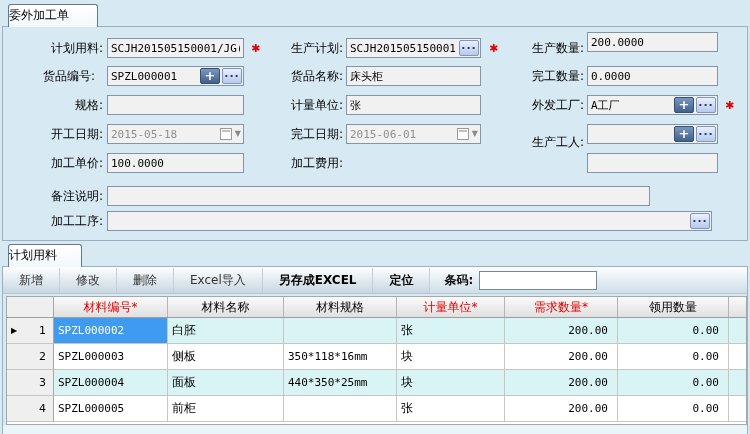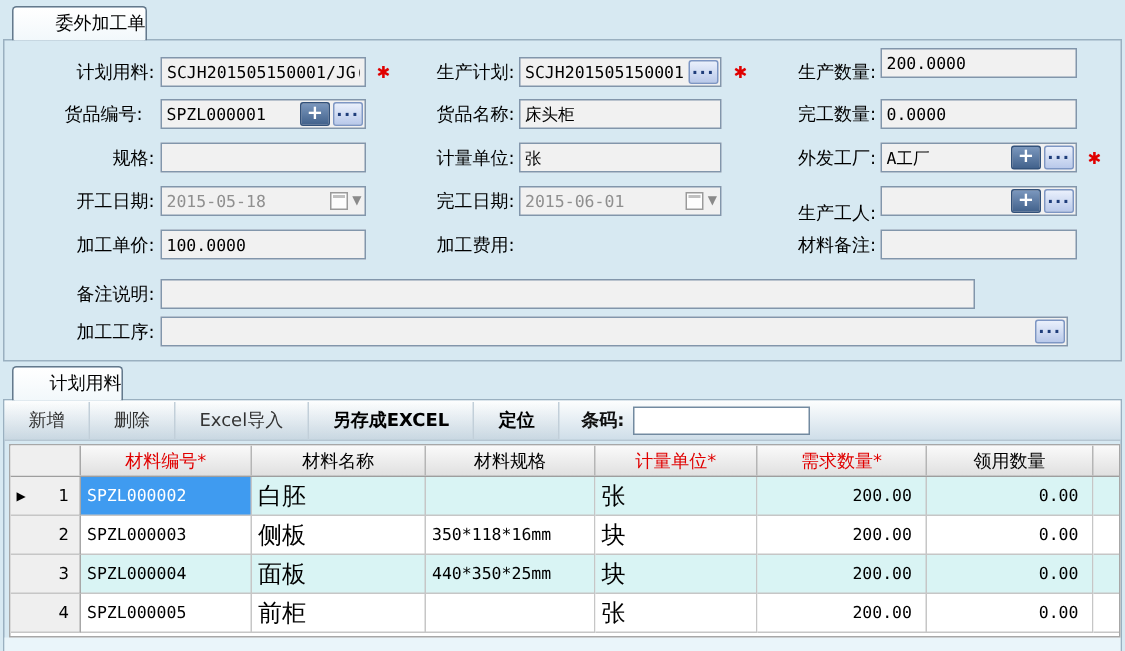--- a/index.html
+++ b/index.html
@@ -3,21 +3,21 @@
 <meta charset="utf-8">
 <style>
   html,body{margin:0;padding:0;}
   body{width:750px;height:434px;overflow:hidden;background:#d7e9f2;
        font-family:"DejaVu Sans",sans-serif;font-size:12px;color:#000;}
   .app{position:relative;width:750px;height:434px;}
 
   
   .tab{position:absolute;background:linear-gradient(#ffffff,#f2f8fb);
        border:1px solid #64798c;border-bottom:none;border-radius:3px 3px 0 0;
-       text-align:right;line-height:21px;z-index:3;box-sizing:border-box;}
+       text-align:left;line-height:21px;z-index:3;box-sizing:border-box;}
   .tab-top{left:8px;top:4px;width:90px;height:23px;}
   .tab-bot{left:8px;top:244px;width:74px;height:23px;}
 
   
   .panel{position:absolute;border:1px solid #9ab0c0;box-sizing:border-box;background:transparent;}
   .panel-top{left:2px;top:26px;width:746px;height:215px;}
   .panel-bot{left:2px;top:266px;width:746px;height:168px;border-bottom:none;}
 
   
   .flabel{position:absolute;height:20px;line-height:20px;text-align:right;white-space:nowrap;z-index:2;}
@@ -54,21 +54,21 @@
         border:1px solid #a7a7a7;background:#fff;box-sizing:border-box;}
   .g-row,.g-head{display:flex;width:770px;}
   .g-head{height:21px;background:linear-gradient(#fafafa,#e0e0e0);border-bottom:1px solid #9e9e9e;box-sizing:border-box;}
   .gh{box-sizing:border-box;border-right:1px solid #b5b5b5;text-align:center;line-height:20px;
       overflow:hidden;white-space:nowrap;cursor:pointer;}
   .gh.req{color:#e00000;}
   .g-row{height:26px;box-sizing:border-box;}
   .gc{box-sizing:border-box;border-right:1px solid #c6c6c6;border-bottom:1px solid #c6c6c6;
       line-height:25px;overflow:hidden;white-space:nowrap;padding:0 4px;cursor:default;
       font-family:"DejaVu Sans Mono",monospace;font-size:11px;}
-  .gc.cjk{font-family:"DejaVu Sans",sans-serif;font-size:16px;}
+  .gc.cjk{font-family:"DejaVu Sans",sans-serif;font-size:12px;}
   .rowhead{background:#efefef;border-right:1px solid #a7a7a7;display:flex;align-items:center;
            justify-content:flex-end;padding:0 7px 0 4px;font-family:"DejaVu Sans",sans-serif;font-size:11px;}
   .marker{margin-right:auto;font-size:8px;line-height:8px;color:#000;}
   .stripe .gc{background:#d9f4f4;}
   .plain .gc{background:#ffffff;}
   .g-row .rowhead{background:#efefef;}
   .gc.sel{background:#3f9bf0 !important;color:#fff;}
   .num{text-align:right;padding-right:9px;}
   .c0{width:47px;}.c1{width:114px;}.c2{width:116px;}.c3{width:113px;}
   .c4{width:108px;}.c5{width:113px;}.c6{width:111px;}.c7{width:48px;border-right:none;}
@@ -168,21 +168,20 @@
     </span>
   </div>
 
   <div class="flabel" style="left:8px;top:153px;width:95px">加工单价:</div>
   <div class="fld" style="left:107px;top:153px;width:137px">
     <input class="finput" value="100.0000" style="">
   </div>
 
   <div class="flabel" style="left:265px;top:153px;width:78px">加工费用:</div>
 
-  <div class="flabel" style="left:505px;top:153px;width:79px">材料备注:</div>
   <div class="fld" style="left:587px;top:153px;width:131px">
     <input class="finput" value="" style="">
   </div>
 
   <div class="flabel" style="left:8px;top:186px;width:95px">备注说明:</div>
   <div class="fld" style="left:107px;top:186px;width:543px">
     <input class="finput" value="" style="">
   </div>
 
   <div class="flabel" style="left:8px;top:211px;width:95px">加工工序:</div>
@@ -192,20 +191,21 @@
         <span class="btn-dots">...</span>
       </span>
   </div>
 
   <div class="tab tab-bot">计划用料</div>
   <div class="panel panel-bot"></div>
   <div class="filler"></div>
 
   <div class="toolbar">
     <span class="tbtn">新增</span>
+    <span class="tbtn">修改</span>
     <span class="tbtn">删除</span>
     <span class="tbtn">Excel导入</span>
     <span class="tbtn strong">另存成EXCEL</span>
     <span class="tbtn strong">定位</span>
     <span class="tlabel">条码:</span>
     <input class="tinput" value="" style="">
   </div>
 
   <div class="grid">
     <div class="g-head">

